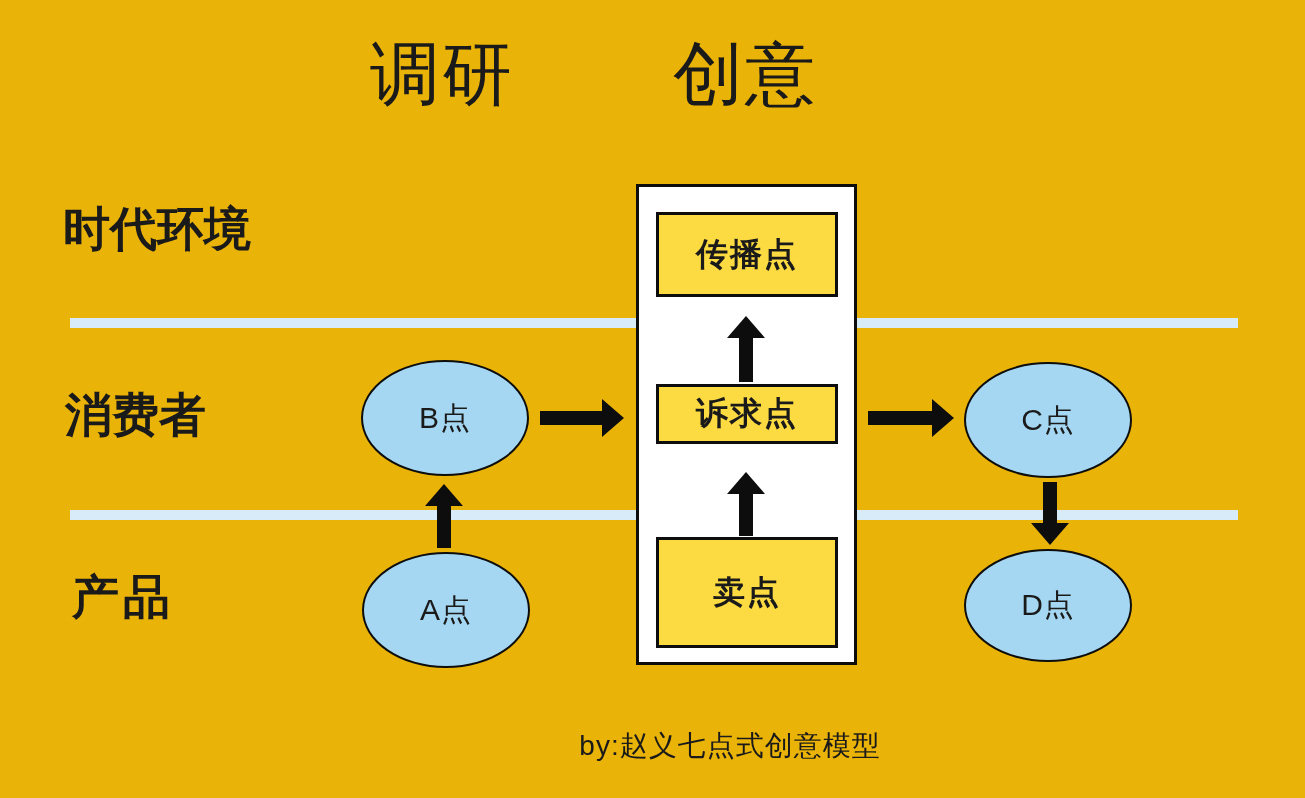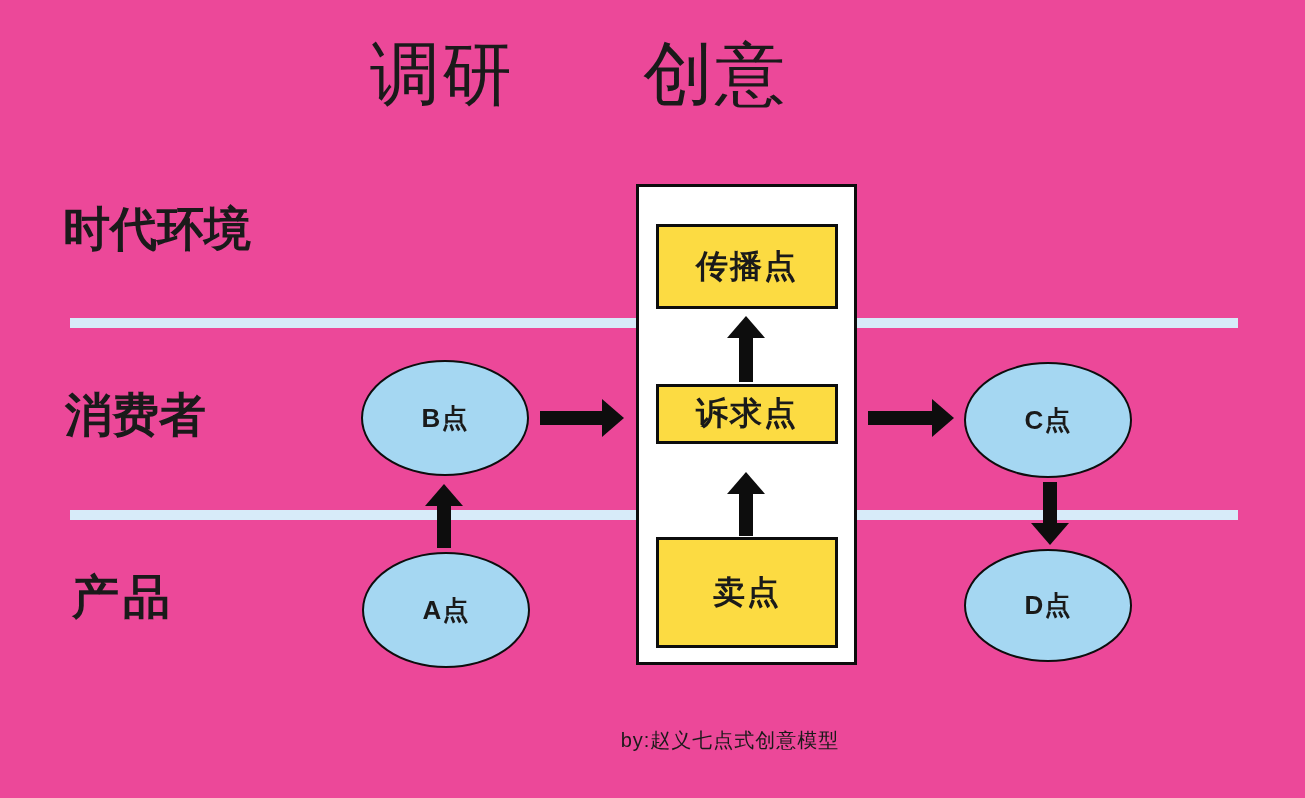--- a/index.html
+++ b/index.html
@@ -13,37 +13,37 @@
   * { margin: 0; padding: 0; box-sizing: border-box; }
   body {
     background: #ffffff;
     font-family: "Liberation Sans", "DejaVu Sans", sans-serif;
     color: var(--text);
   }
   .canvas {
     position: relative;
     width: 1305px;
     height: 798px;
-    background: #ec4899;
+    background: #eab308;
     overflow: hidden;
   }
   
   .col-header {
     position: absolute;
     top: 34px;
     width: 220px;
     text-align: center;
     font-size: 70px;
     font-weight: 300;
     letter-spacing: 2px;
     line-height: 1.15;
     white-space: nowrap;
   }
   .col-header.c0 { left: 332px; }
-  .col-header.c1 { left: 605px; }
+  .col-header.c1 { left: 635px; }
   .col-header.c2 { left: 933px; }
   
   .row-label {
     position: absolute;
     font-size: 47px;
     font-weight: 700;
     line-height: 1.1;
     white-space: nowrap;
   }
   .row-label.r0 { left: 63px; top: 203px; }
@@ -79,36 +79,36 @@
     background: var(--box-fill);
     border: 3px solid var(--border);
     display: flex;
     align-items: center;
     justify-content: center;
     font-size: 32px;
     font-weight: 700;
     z-index: 2;
     letter-spacing: 2px;
   }
-  .ybox.b0 { top: 224px; height: 85px; }
+  .ybox.b0 { top: 212px; height: 85px; }
   .ybox.b1 { top: 384px; height: 60px; }
   .ybox.b2 { top: 537px; height: 111px; }
   
   .ellipse {
     position: absolute;
     width: 168px;
     height: 116px;
     background: var(--ellipse-fill);
     border: 2.5px solid var(--border);
     border-radius: 50%;
     display: flex;
     align-items: center;
     justify-content: center;
-    font-size: 26px;
-    font-weight: 700;
+    font-size: 30px;
+    font-weight: 400;
     z-index: 2;
     letter-spacing: 1px;
   }
   .ellipse.eB { left: 361px; top: 360px; }
   .ellipse.eA { left: 362px; top: 552px; }
   .ellipse.eC { left: 964px; top: 362px; }
   .ellipse.eD { left: 964px; top: 549px; height: 113px; }
   
   .h-arrow { position: absolute; height: 38px; z-index: 3; }
   .h-arrow .shaft {
@@ -149,21 +149,21 @@
   .v-arrow.vaSell { left: 727px; top: 472px; height: 64px; }
   .v-arrow.vaAppeal { left: 727px; top: 316px; height: 66px; }
   .v-arrow.vaCD { left: 1031px; top: 482px; height: 63px; }
   
   .caption {
     position: absolute;
     left: 330px;
     top: 727px;
     width: 800px;
     text-align: center;
-    font-size: 20px;
+    font-size: 28px;
     font-weight: 300;
     letter-spacing: 1px;
     white-space: nowrap;
   }
 </style>
 </head>
 <body>
 
 <div class="canvas">
 

